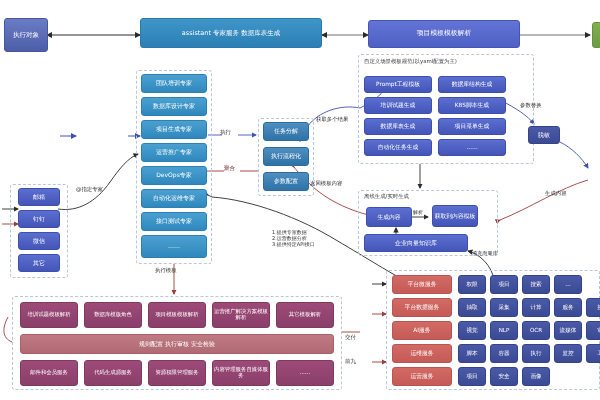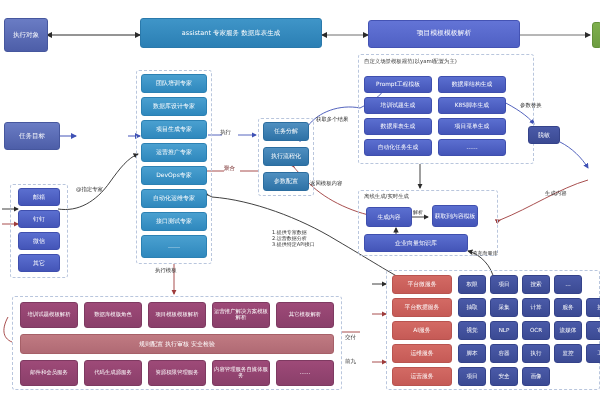--- a/index.html
+++ b/index.html
@@ -128,23 +128,20 @@
   <div class="node c-blue" style="left:140px;top:6px;width:182px;height:30px;font-size:6.5px;">
     <span>assistant 专家服务 数据库表生成</span>
   </div>
 
   <div class="node c-indigo2" style="left:368px;top:8px;width:152px;height:28px;font-size:6.8px;">
     <span>项目模板模板解析</span>
   </div>
 
   <div class="node c-green" style="left:592px;top:10px;width:10px;height:26px;font-size:5px;"></div>
 
-  <div class="node c-steel" style="left:4px;top:110px;width:56px;height:28px;font-size:6.5px;">
-    <span>任务目标</span>
-  </div>
 
   <div class="grp" style="left:10px;top:172px;width:58px;height:94px;"></div>
   <div class="node c-indigo" style="left:18px;top:176px;width:42px;height:18px;font-size:6px;">
     <span>邮箱</span>
   </div>
   <div class="node c-indigo" style="left:18px;top:198px;width:42px;height:18px;font-size:6px;">
     <span>钉钉</span>
   </div>
   <div class="node c-indigo" style="left:18px;top:220px;width:42px;height:18px;font-size:6px;">
     <span>微信</span>

